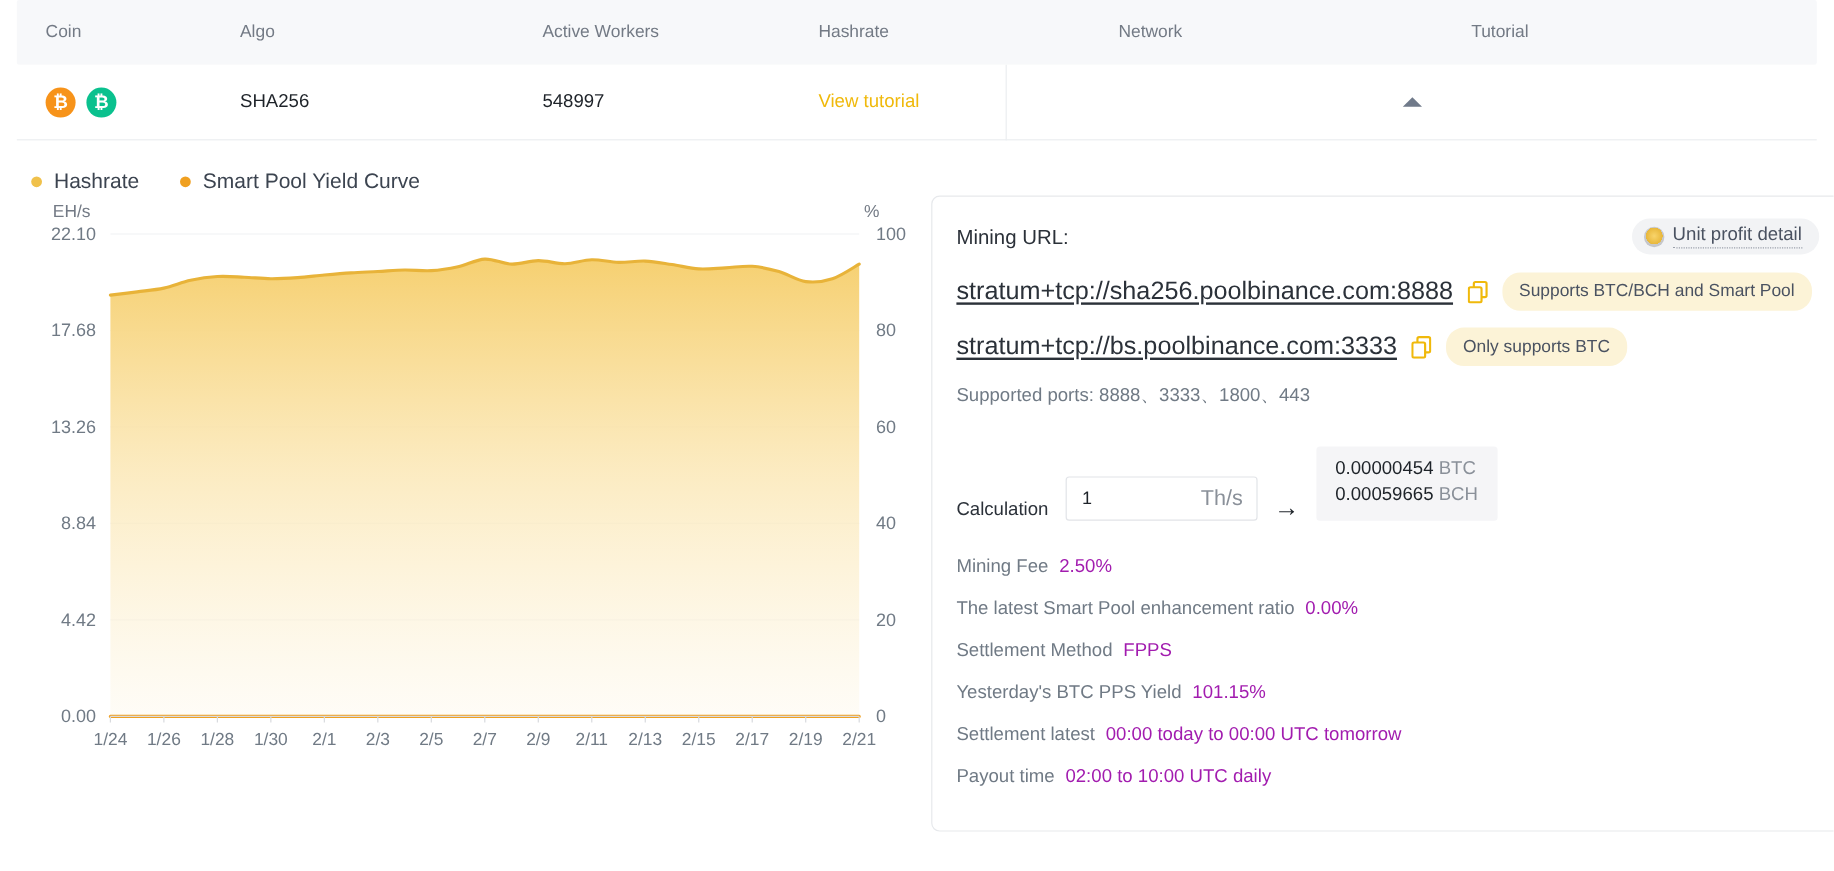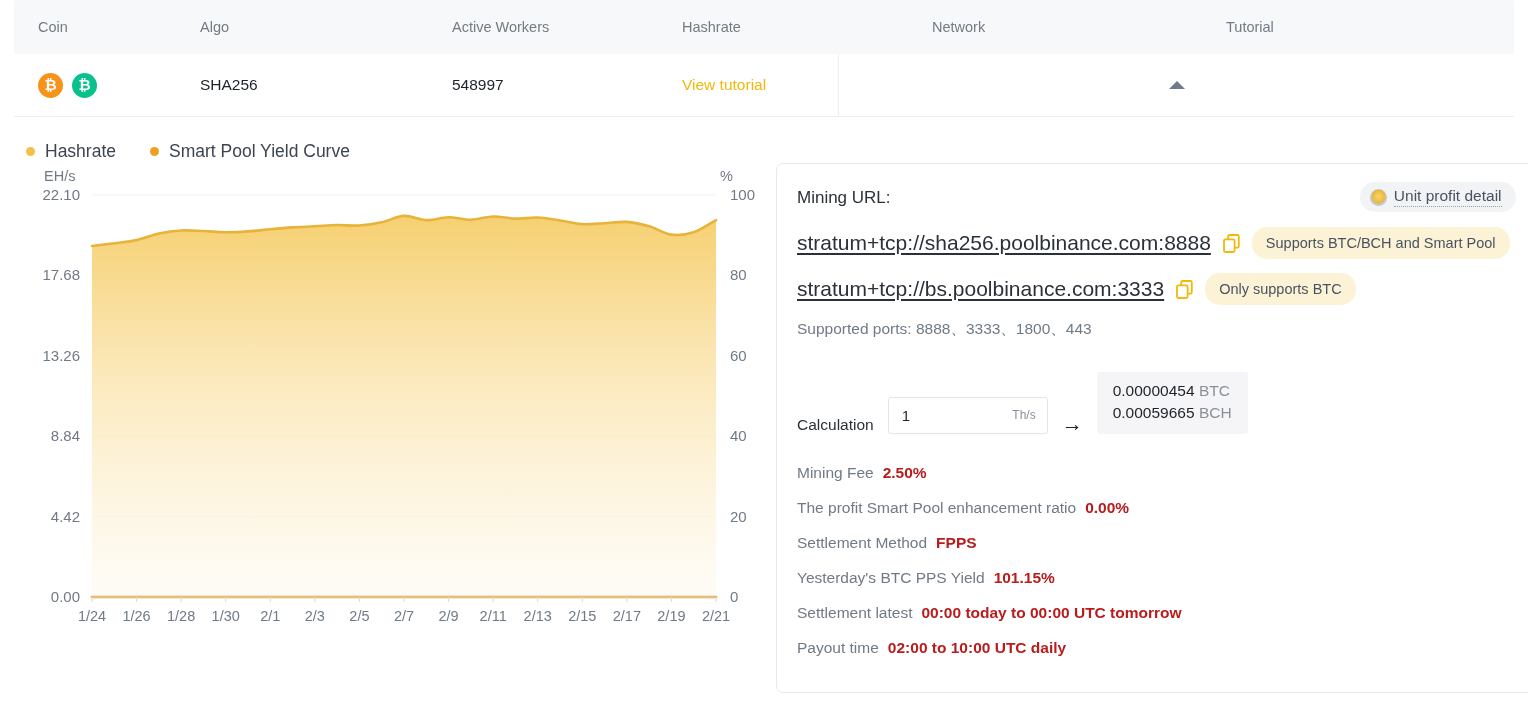--- a/index.html
+++ b/index.html
@@ -140,34 +140,34 @@
 
   .calc-row { display: flex; align-items: flex-end; gap: 14px; margin-top: 32px; }
   .calc-label { font-size: 15.5px; color: #2b3139; }
   .calc-input {
     width: 160px; height: 37px;
     border: 1px solid #e2e4e8; border-radius: 3px;
     display: flex; align-items: center; justify-content: space-between;
     padding: 0 11px; background: #fff;
   }
   .calc-value { font-size: 15px; color: #1e2329; border: none; outline: none; width: 80px; background: transparent; font-family: inherit; }
-  .calc-unit { font-size: 12px; color: #8a9099; }
+  .calc-unit { font-size: 18px; color: #8a9099; }
   .arrow-right { font-size: 21px; color: #1e2329; line-height: 1; }
   .calc-result {
     background: #f5f5f7; border-radius: 3px;
     padding: 8px 16px 9px 16px;
     line-height: 1.45;
   }
   .res-line { font-size: 15.5px; color: #1e2329; white-space: nowrap; }
   .res-unit { color: #8a9099; }
 
   .stats { margin-top: 30px; }
   .stat-row { display: flex; align-items: baseline; gap: 9px; margin-bottom: 17px; }
   .stat-label { font-size: 15.5px; color: #707a85; text-align: center; }
-  .stat-value { font-size: 15.5px; color: #b91c1c; font-weight: 700; }
+  .stat-value { font-size: 15.5px; color: #a21caf; font-weight: 400; }
 </style>
 </head>
 <body>
 
 <div class="page">
 
   <div class="coin-table">
     <div class="thead">
       <div class="th c-coin">Coin</div>
       <div class="th c-algo">Algo</div>
@@ -330,21 +330,21 @@
           </div>
         </div>
       </div>
 
       <div class="stats">
         <div class="stat-row">
           <span class="stat-label">Mining Fee</span>
           <span class="stat-value">2.50%</span>
         </div>
         <div class="stat-row">
-          <span class="stat-label">The profit Smart Pool enhancement ratio</span>
+          <span class="stat-label">The latest Smart Pool enhancement ratio</span>
           <span class="stat-value">0.00%</span>
         </div>
         <div class="stat-row">
           <span class="stat-label">Settlement Method</span>
           <span class="stat-value">FPPS</span>
         </div>
         <div class="stat-row">
           <span class="stat-label">Yesterday's BTC PPS Yield</span>
           <span class="stat-value">101.15%</span>
         </div>

